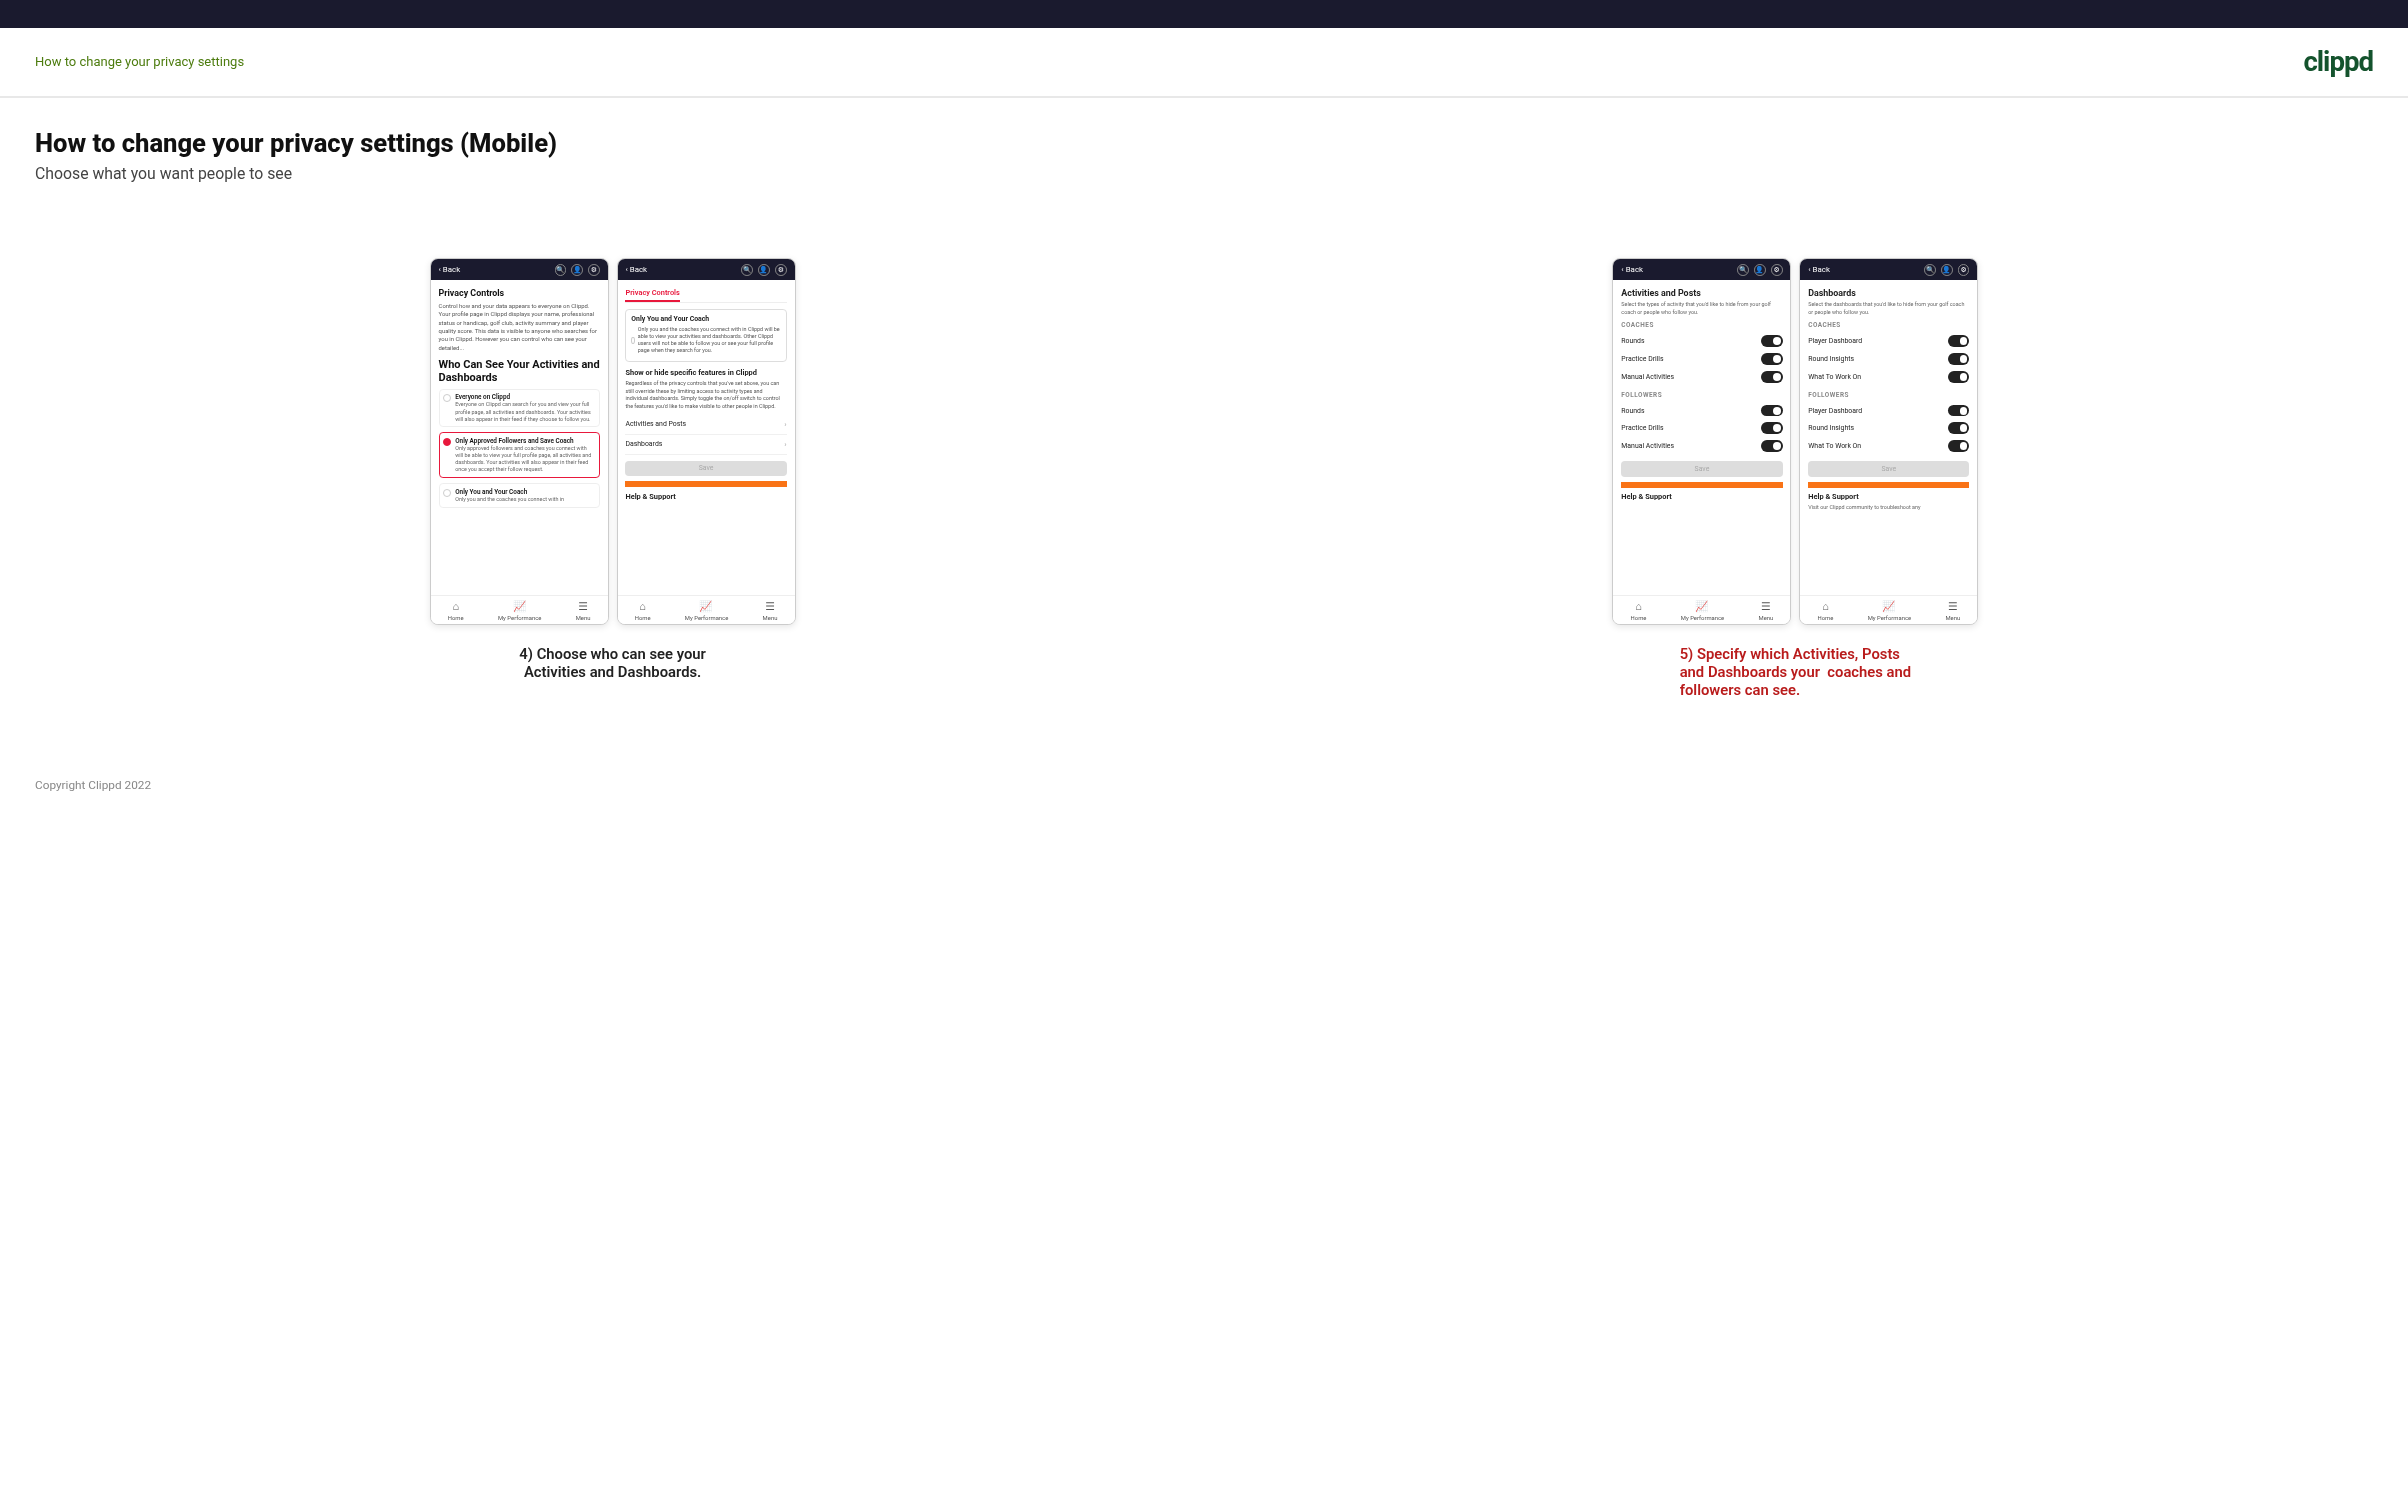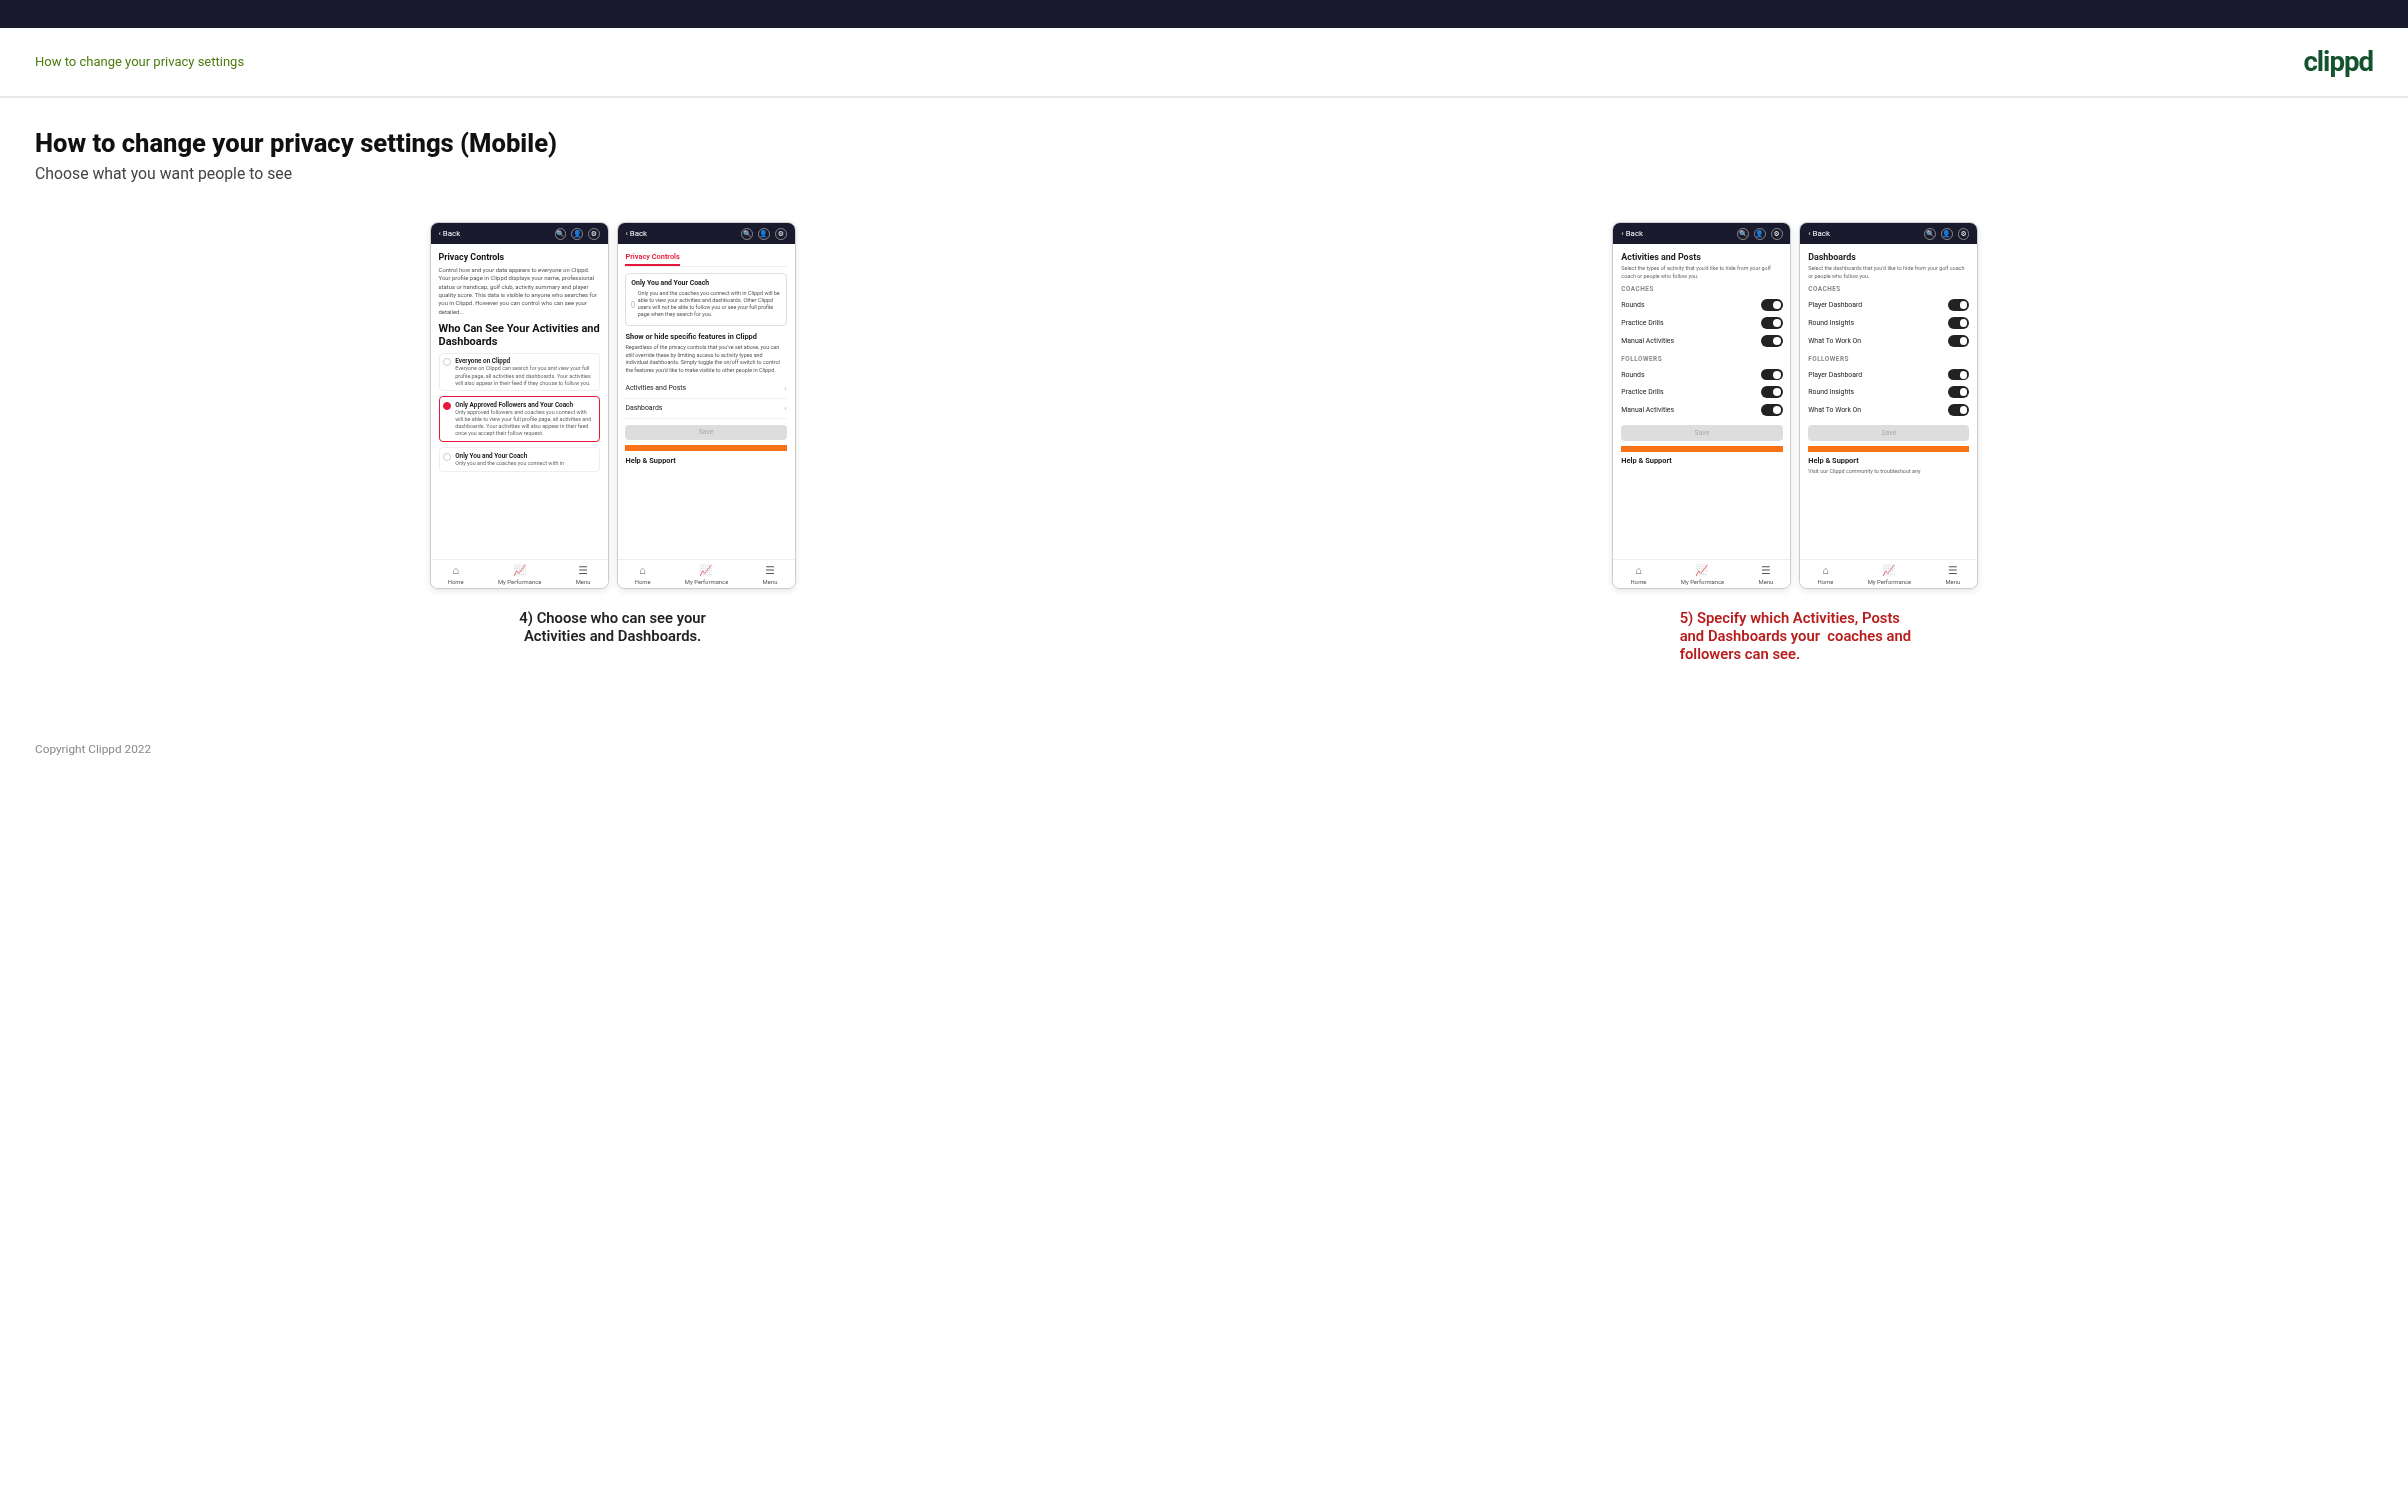--- a/index.html
+++ b/index.html
@@ -63,20 +63,21 @@
       flex-direction: column;
       align-items: center;
       flex: 1;
       min-width: 0;
     }
 
     .screenshot-pair {
       display: flex;
       gap: 7.9px;
       justify-content: center;
+      margin-top: 36px;
     }
 
     
     .phone {
       width: 179px;
       border: 1.5px solid #ccc;
       border-radius: 7.9px;
       overflow: hidden;
       background: #fff;
       font-size: 7.9px;
@@ -411,21 +412,21 @@
               <div class="radio-circle"></div>
               <div>
                 <div class="radio-text-title">Everyone on Clippd</div>
                 <div class="radio-text-desc">Everyone on Clippd can search for you and view your full profile page, all activities and dashboards. Your activities will also appear in their feed if they choose to follow you.</div>
               </div>
             </div>
 
             <div class="radio-option" style="border-color:#e8183c;">
               <div class="radio-circle selected"></div>
               <div>
-                <div class="radio-text-title">Only Approved Followers and Your Coach</div>
+                <div class="radio-text-title">Only Approved Followers and Save Coach</div>
                 <div class="radio-text-desc">Only approved followers and coaches you connect with will be able to view your full profile page, all activities and dashboards. Your activities will also appear in their feed once you accept their follow request.</div>
               </div>
             </div>
 
             <div class="radio-option">
               <div class="radio-circle"></div>
               <div>
                 <div class="radio-text-title">Only You and Your Coach</div>
                 <div class="radio-text-desc">Only you and the coaches you connect with in</div>
               </div>

